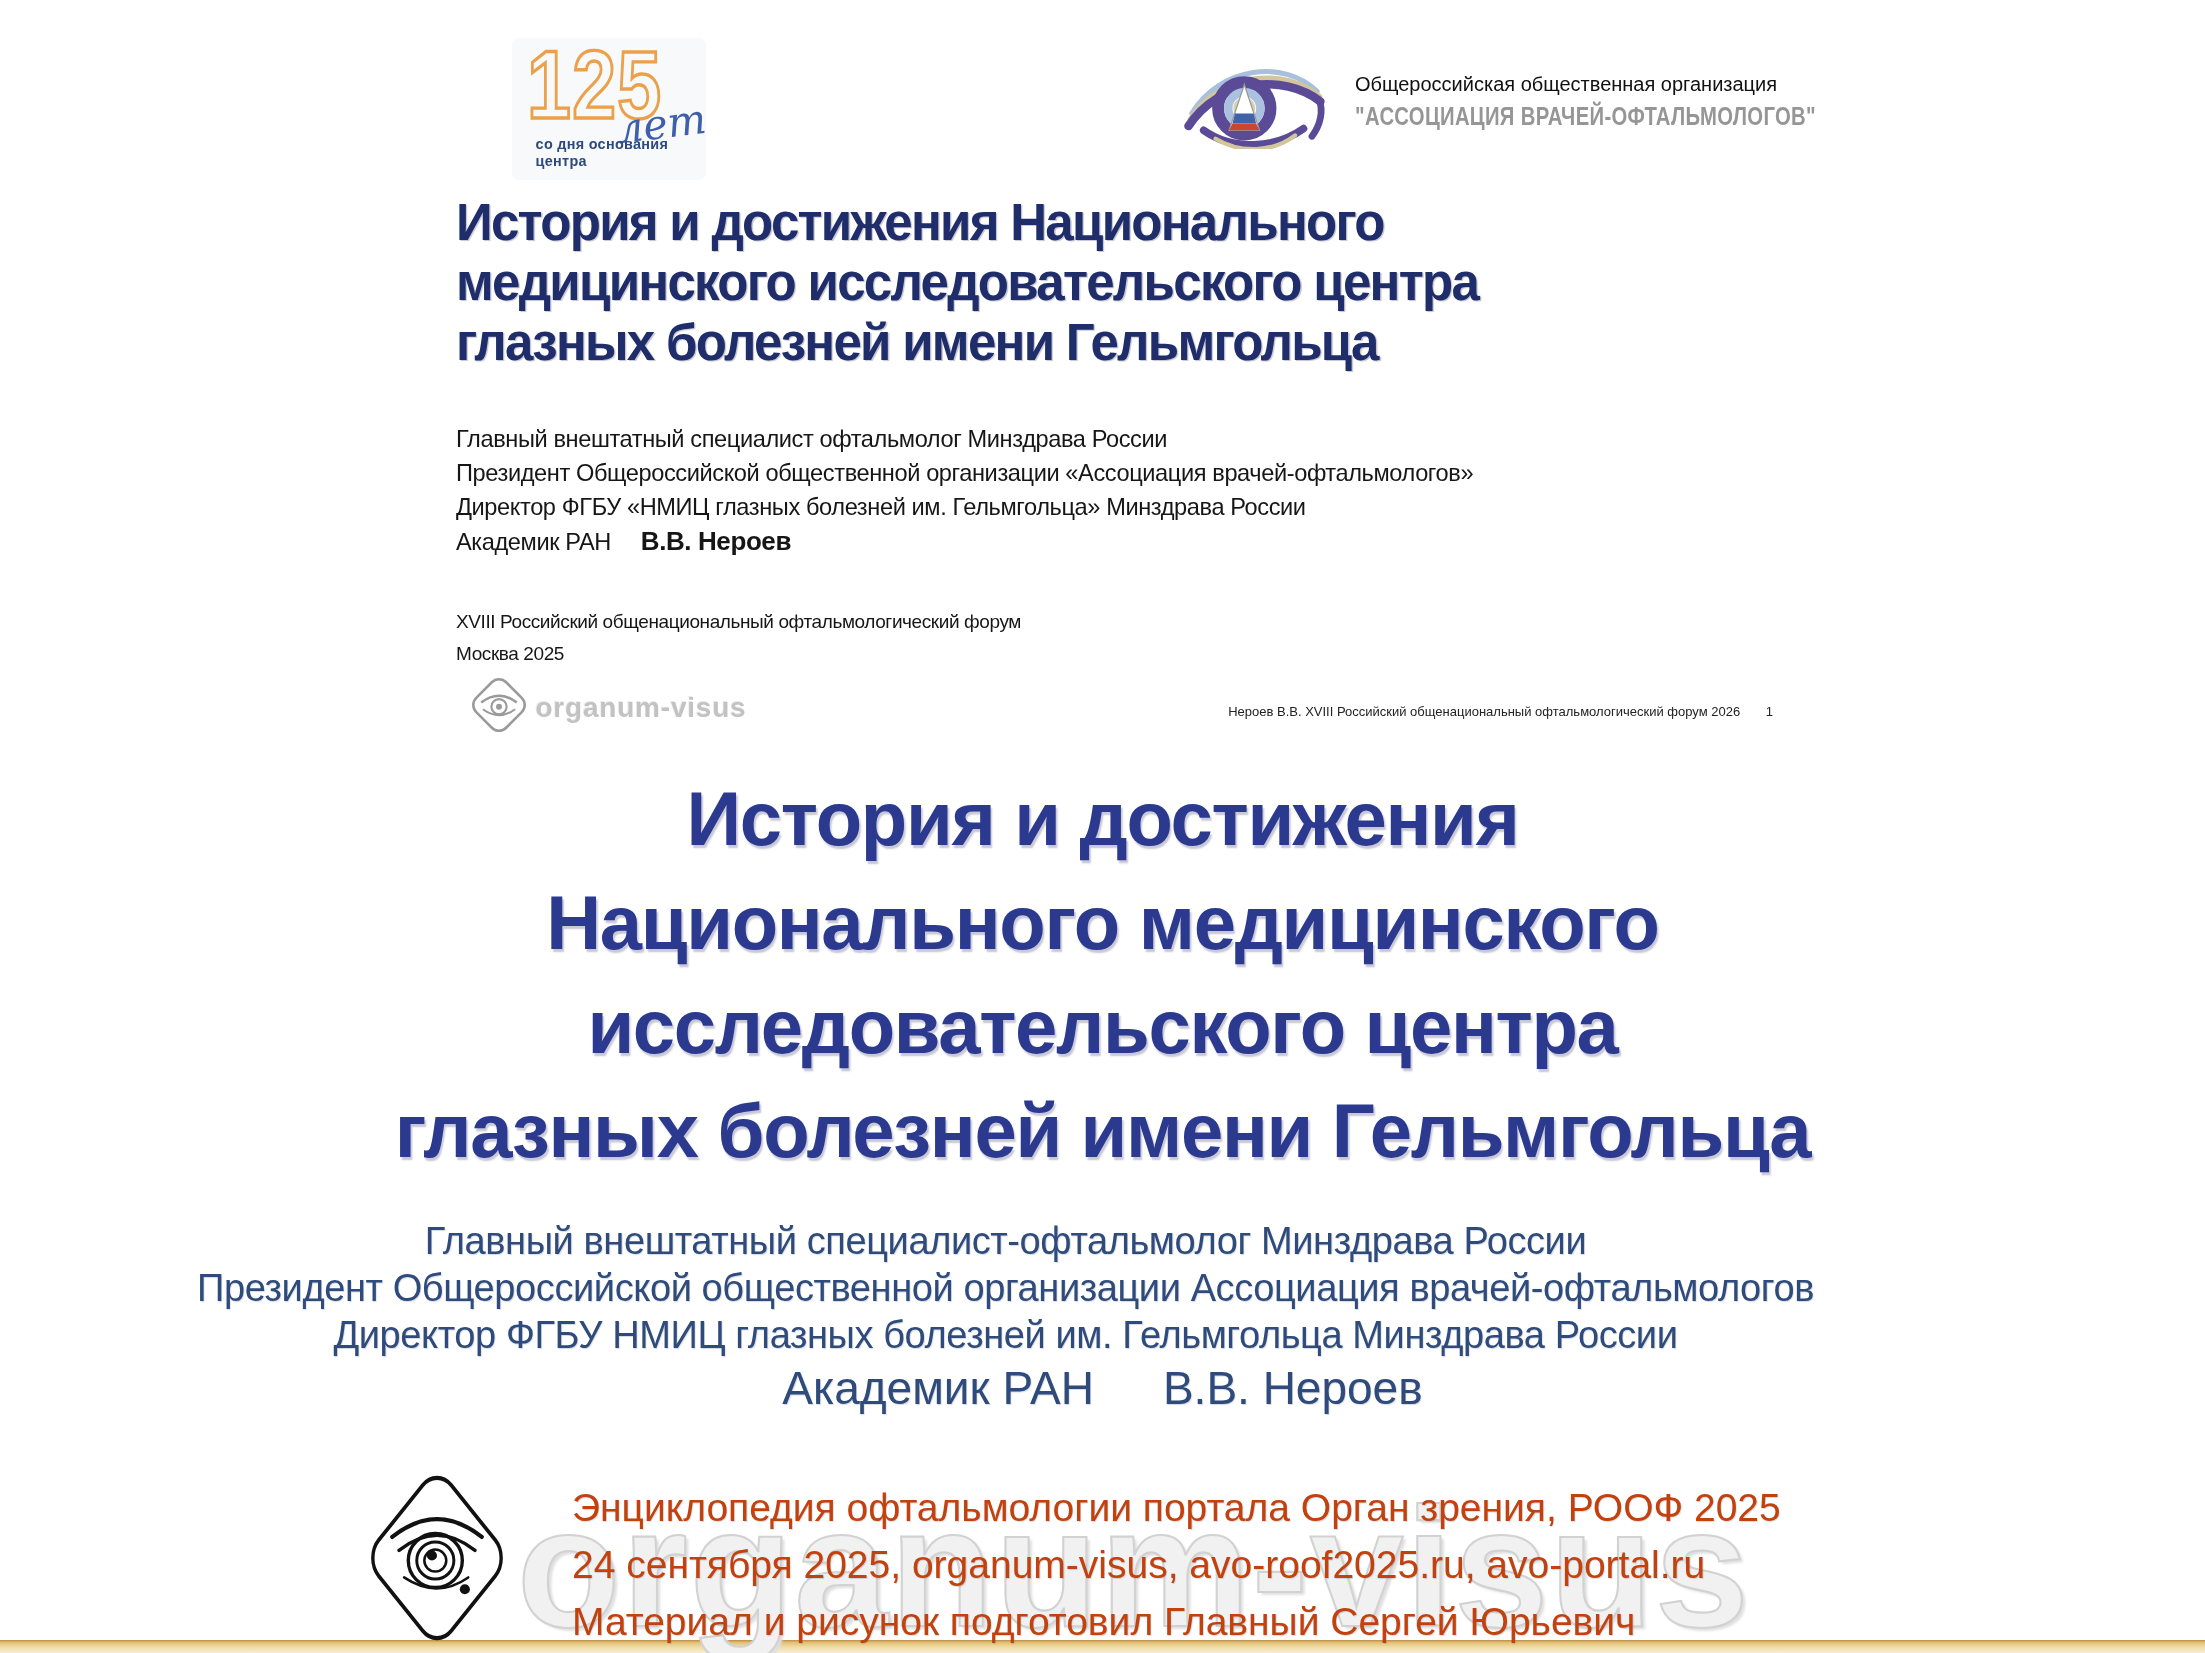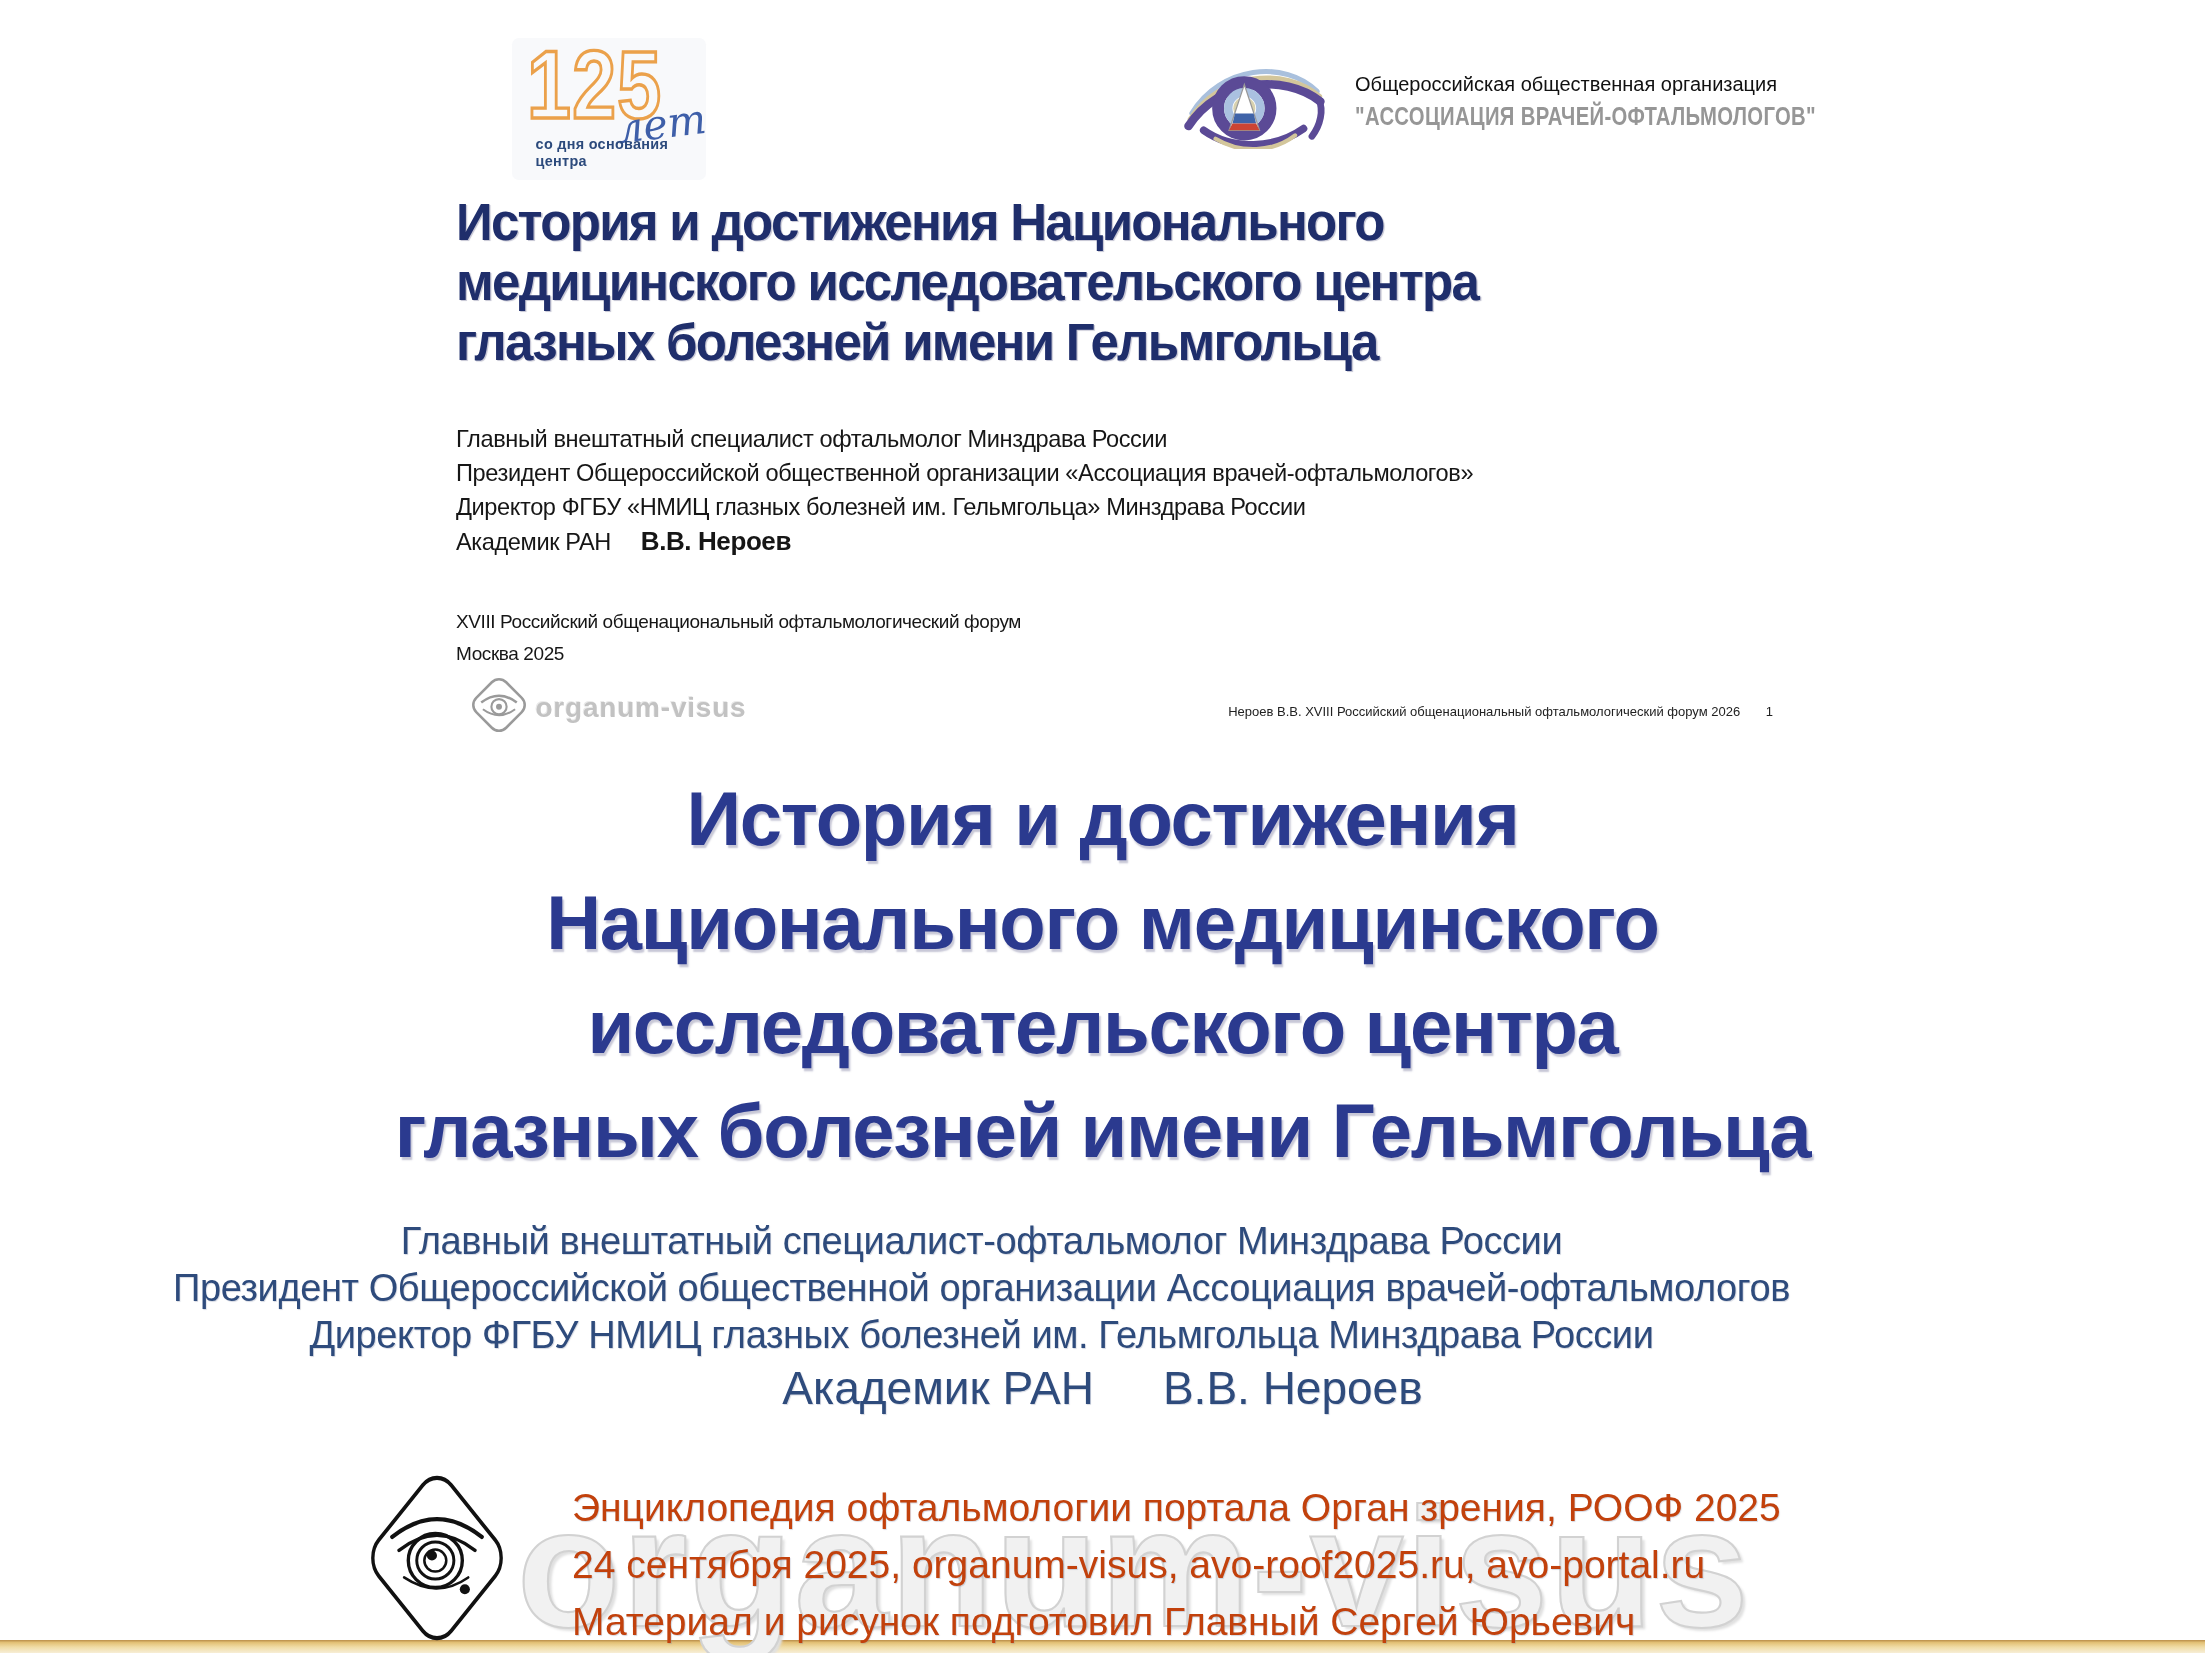--- a/index.html
+++ b/index.html
@@ -42,21 +42,21 @@
   
   .slide-note{position:absolute;right:432px;top:704px;font-size:13px;color:#222;white-space:nowrap;}
   .slide-note .pagenum{margin-left:22px;}
 
   
   .b-title{position:absolute;left:0;top:767px;width:2205px;text-align:center;
            font-size:76px;line-height:104px;font-weight:bold;letter-spacing:-1.3px;color:#2b3a8f;
            text-shadow:1.7px 2.5px 1.7px rgba(130,130,165,.45);}
   .b-sub{position:absolute;left:0;top:1218px;width:1963px;text-align:center;
          font-size:38px;line-height:47px;letter-spacing:-0.4px;color:#2e4b7c;
-         text-shadow:0.8px 1.3px 0.8px rgba(120,130,160,.3);}
+         text-shadow:0.8px 1.3px 0.8px rgba(120,130,160,.3);padding-left:24px;}
   .b-acad{position:absolute;left:0;top:1361px;width:2205px;text-align:center;
           font-size:46px;color:#2e4b7c;text-shadow:0.8px 1.3px 0.8px rgba(120,130,160,.3);}
   .b-acad .gap{display:inline-block;width:69px;}
 
   
   .credits{position:absolute;left:572px;top:1479px;font-size:39px;line-height:57px;
            color:#c2410c;z-index:3;text-shadow:0.8px 1.3px 0.8px rgba(120,130,160,.3);white-space:nowrap;}
   .diamond-logo{position:absolute;left:360px;top:1466px;z-index:3;}
 
   

